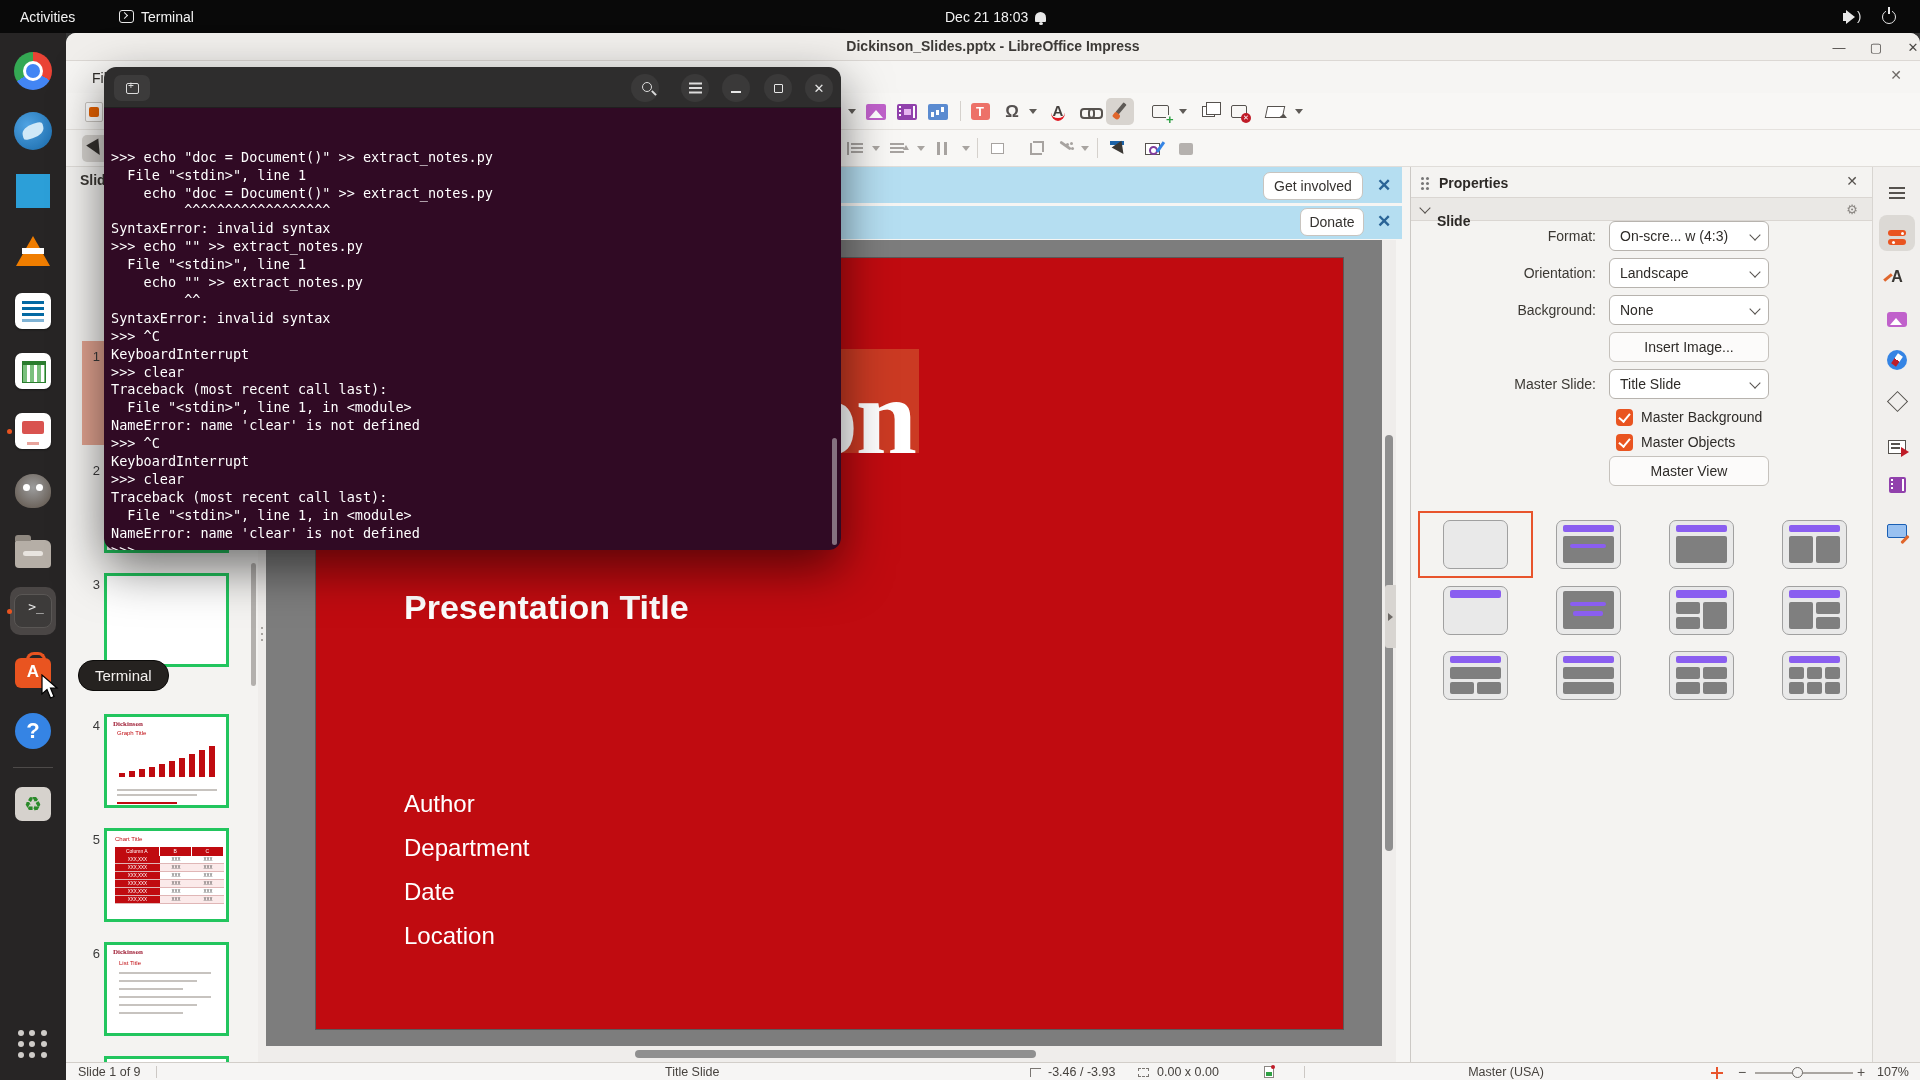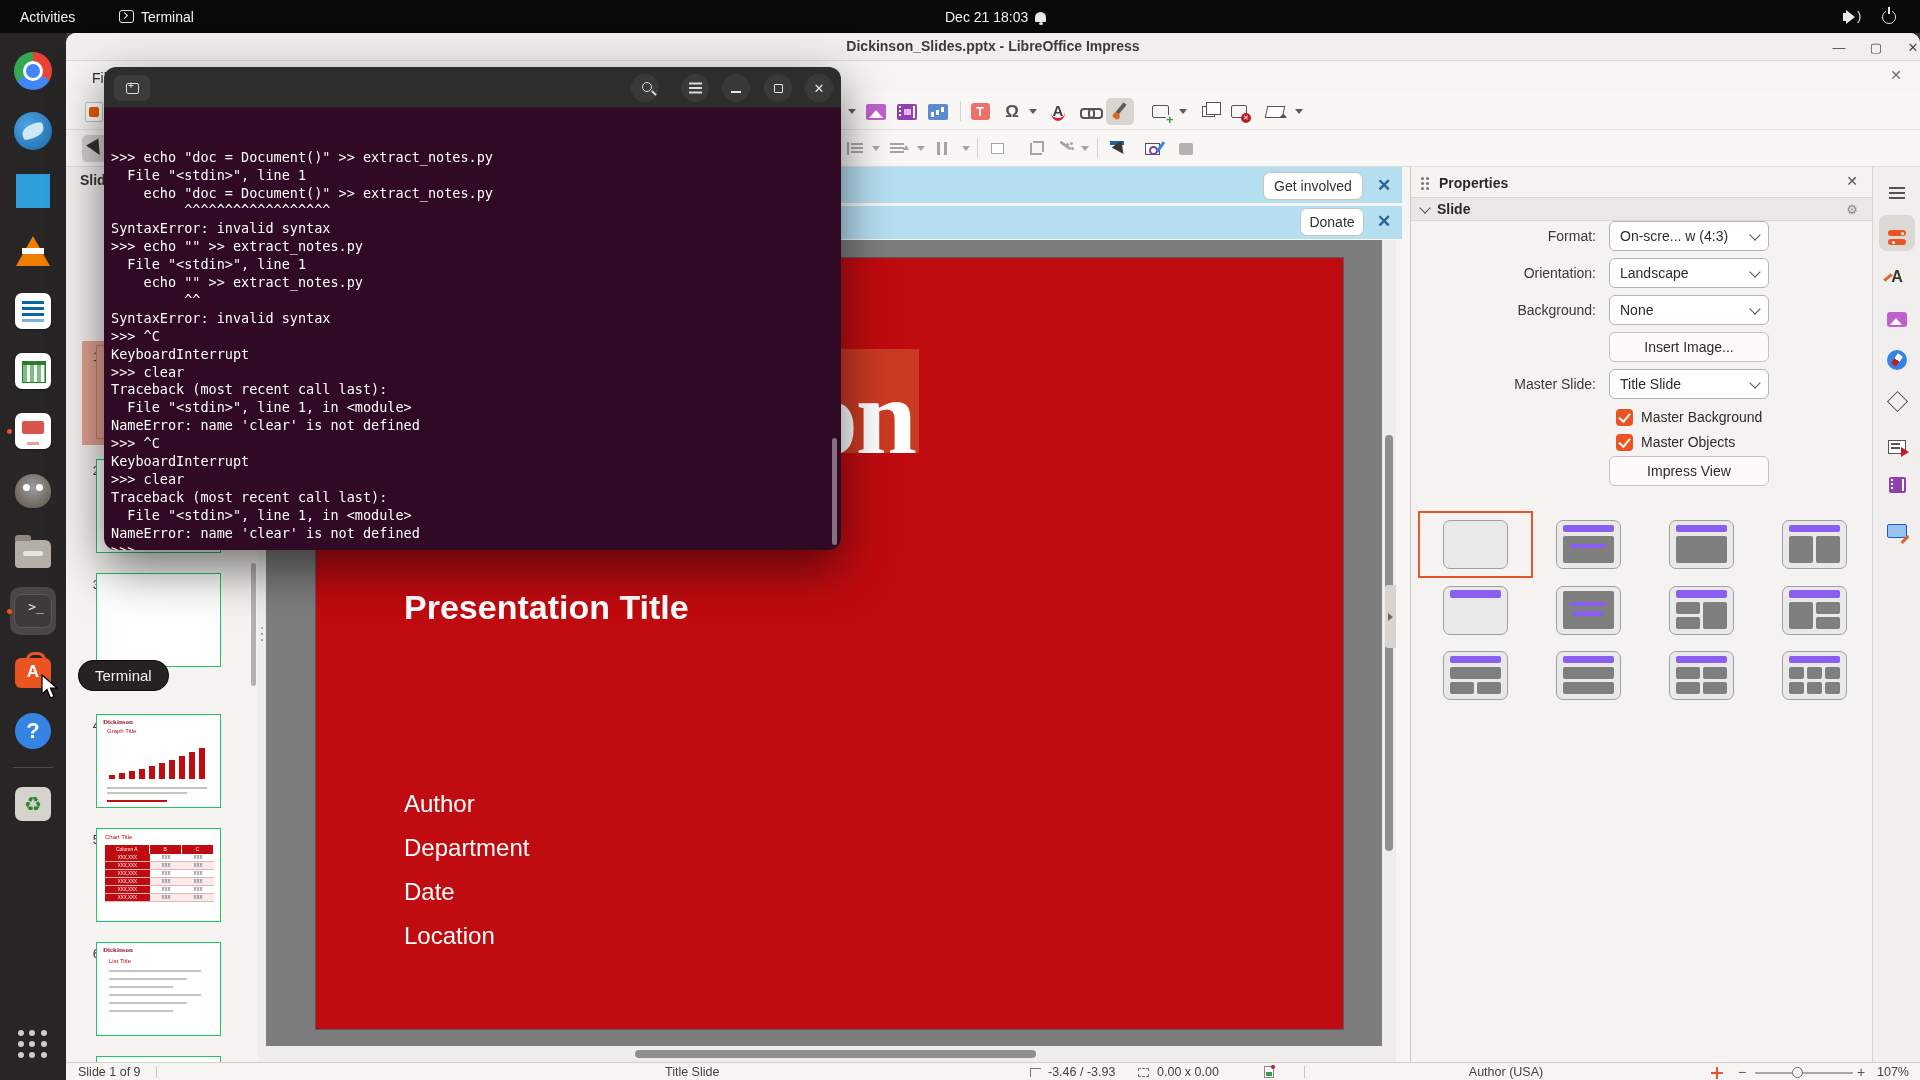--- a/index.html
+++ b/index.html
@@ -160,21 +160,21 @@
   .infobar-row { position:absolute; left:200px; width:1136px; background:#b5def1; }
   .ib-btn { position:absolute; height:28px; background:#fff; border:1px solid #c8c4bf; border-radius:7px;
     font-size:14px; color:#35322f; display:flex; align-items:center; justify-content:center; }
   .ib-x { position:absolute; width:20px; height:20px; color:#2a6496; font-size:17px; font-weight:bold;
     display:flex; align-items:center; justify-content:center; }
 
   
   .spanel { position:absolute; left:0; top:134px; width:192px; height:895px; background:#f4f3f1; overflow:hidden; }
   .spanel-header { position:absolute; left:14px; top:5px; font-size:14px; font-weight:bold; color:#3a3733; }
   .sthumb-num { position:absolute; left:8px; width:26px; text-align:right; font-size:13px; color:#3a3a3a; }
-  .sthumb { position:absolute; left:30px; width:125px; height:94px; background:#fff; border:1px solid #22c55e; overflow:hidden; }
+  .sthumb { position:absolute; left:38px; width:125px; height:94px; background:#fff; border:3px solid #22c55e; overflow:hidden; }
   .sel-halo { position:absolute; left:16px; width:152px; height:104px; background:#e2a390; }
   .sp-scroll { position:absolute; left:185px; width:5px; border-radius:3px; background:#b3b0ad; }
   .splitter { position:absolute; left:192px; top:134px; width:8px; height:895px; background:#efede b; background:#efedeb; }
   .splitter i { position:absolute; left:3px; width:2px; height:2px; background:#8f8b87; border-radius:50%; }
   
   .mini-brand { position:absolute; left:6px; top:3px; font-family:"Liberation Serif",serif; font-weight:bold; font-size:7px; color:#9e1b32; }
   .mini-title { position:absolute; font-size:6px; color:#c00b10; }
   .mini-bar { position:absolute; background:#c7c3bf; height:2px; }
   .mini-chart-bar { position:absolute; bottom:0; width:6px; background:#c00b10; }
 
@@ -193,21 +193,21 @@
     display:flex; align-items:center; justify-content:center; }
   .deck-arrow::after { content:""; border-top:4px solid transparent; border-bottom:4px solid transparent; border-left:5px solid #6e6a66; }
 
   
   .props { position:absolute; left:1344px; top:134px; width:462px; height:895px; background:#f4f3f1; border-left:1px solid #ccc9c5; }
   .props-header { position:absolute; left:0; top:6px; width:100%; height:24px; }
   .drag-dots { position:absolute; left:10px; top:4px; width:3px; height:3px; background:#777; border-radius:50%;
     box-shadow:0 5px 0 #777,0 10px 0 #777,5px 0 0 #777,5px 5px 0 #777,5px 10px 0 #777; }
   .props-title { position:absolute; left:28px; top:2px; font-size:14px; font-weight:bold; color:#2c2926; }
   .sec-bar { position:absolute; left:0; width:100%; height:24px; background:#eae8e5; border-top:1px solid #dad6d2; border-bottom:1px solid #dad6d2; }
-  .sec-label { position:absolute; left:26px; top:3px; font-weight:bold; font-size:14px; color:#2c2926; }
+  .sec-label { position:absolute; left:26px; top:15px; font-weight:bold; font-size:14px; color:#2c2926; }
   .chev { position:absolute; width:8px; height:8px; border-right:1.8px solid #56524e; border-bottom:1.8px solid #56524e; transform:rotate(45deg); }
   .prop-label { position:absolute; width:185px; text-align:right; font-size:14px; color:#3b3833; }
   .dropdown { position:absolute; left:198px; width:160px; height:30px; background:#fff; border:1px solid #b7b3ae; border-radius:6px;
     font-size:14px; color:#2e2b28; display:flex; align-items:center; padding:0 26px 0 10px; }
   .dropdown .chev { right:9px; top:9px; }
   .pbtn { position:absolute; left:198px; width:160px; height:30px; background:#fcfbfa; border:1px solid #c6c2bd; border-radius:6px;
     font-size:14px; color:#2e2b28; display:flex; align-items:center; justify-content:center; }
   .cbrow { position:absolute; left:205px; height:20px; display:flex; align-items:center; gap:8px; font-size:14px; color:#2e2b28; }
   .cbox { width:17px; height:17px; background:#e95420; border-radius:4px; position:relative; }
   .cbox::after { content:""; position:absolute; left:5px; top:2px; width:5px; height:9px; border-right:2px solid #fff; border-bottom:2px solid #fff; transform:rotate(40deg); }
@@ -561,21 +561,21 @@
           <span class="chev"></span>
       </div>
       <div class="cbrow" style="top:240px;">
         <span class="cbox"></span>
         <span>Master Background</span>
       </div>
       <div class="cbrow" style="top:265px;">
         <span class="cbox"></span>
         <span>Master Objects</span>
       </div>
-      <div class="pbtn" style="top:289px;">Impress View</div>
+      <div class="pbtn" style="top:289px;">Master View</div>
 
       <div id="layout-grid">
           <div class="lay-cell selected" style="left: 8px; top: 345px;">
             <div class="lay-thumb"></div>
           </div>
           <div class="lay-cell" style="left: 121px; top: 345px;">
             <div class="lay-thumb">
               <div class="lay-rect p" style="left: 10%; top: 8%; width: 80%; height: 16%;"></div>
               <div class="lay-rect g" style="left: 10%; top: 32%; width: 80%; height: 58%;"></div>
               <div class="lay-rect p" style="left: 20%; top: 48%; width: 58%; height: 10%;"></div>
@@ -693,21 +693,21 @@
     <div class="statusbar">
       <span class="sb" style="left:12px;">Slide 1 of 9</span>
       <span class="sb-div" style="left:90px;"></span>
       <span class="sb" style="left:599px;">Title Slide</span>
       <span class="sb-icon-pos" style="left:964px;"></span>
       <span class="sb" style="left:982px;">-3.46 / -3.93</span>
       <span class="sb-icon-size" style="left:1072px;"></span>
       <span class="sb" style="left:1091px;">0.00 x 0.00</span>
       <span class="sb-icon-save" style="left:1198px;"></span>
       <span class="sb-div" style="left:1238px;"></span>
-      <span class="sb" style="left:1380px;width:120px;text-align:center;">Author (USA)</span>
+      <span class="sb" style="left:1380px;width:120px;text-align:center;">Master (USA)</span>
       <span class="sb-fit" style="left:1645px;"></span>
       <span class="zoom-pm" style="left:1672px;">−</span>
       <span class="zoom-track" style="left:1689px;"></span>
       <span class="zoom-knob" style="left:1726px;"></span>
       <span class="zoom-pm" style="left:1791px;">+</span>
       <span class="sb" style="left:1811px;">107%</span>
     </div>
   </div>
 
   <div class="terminal">

